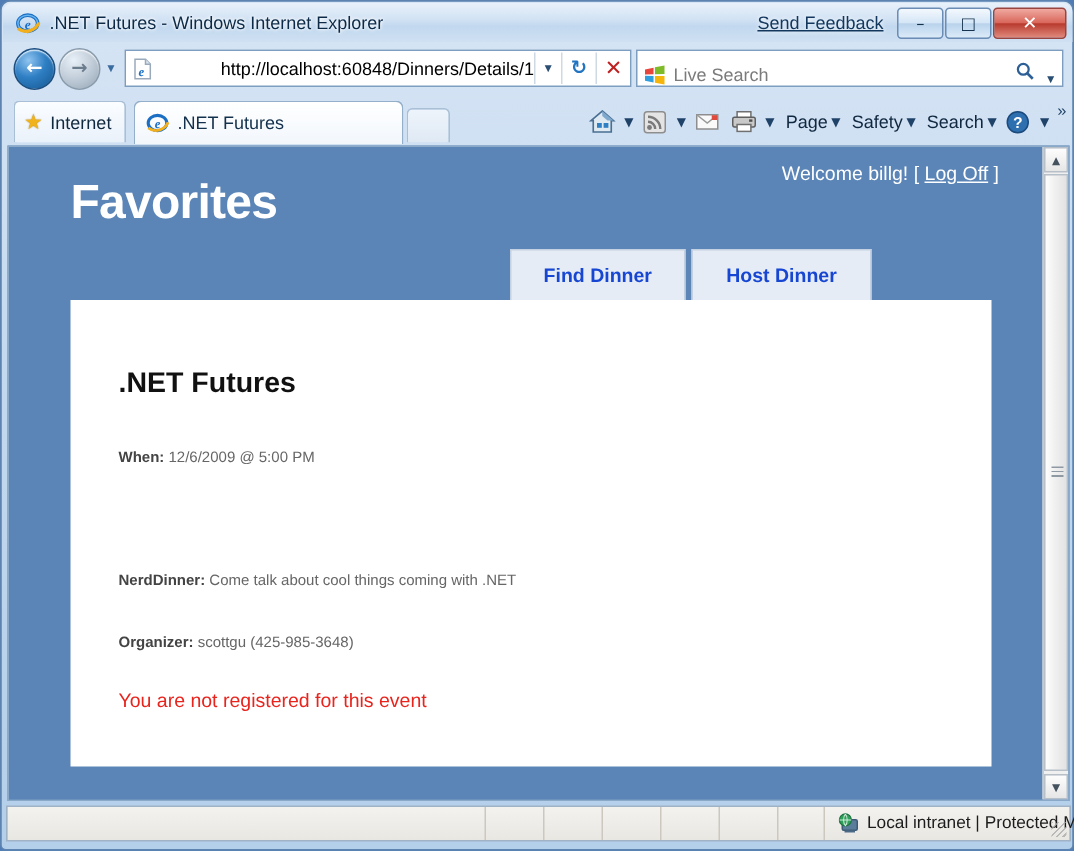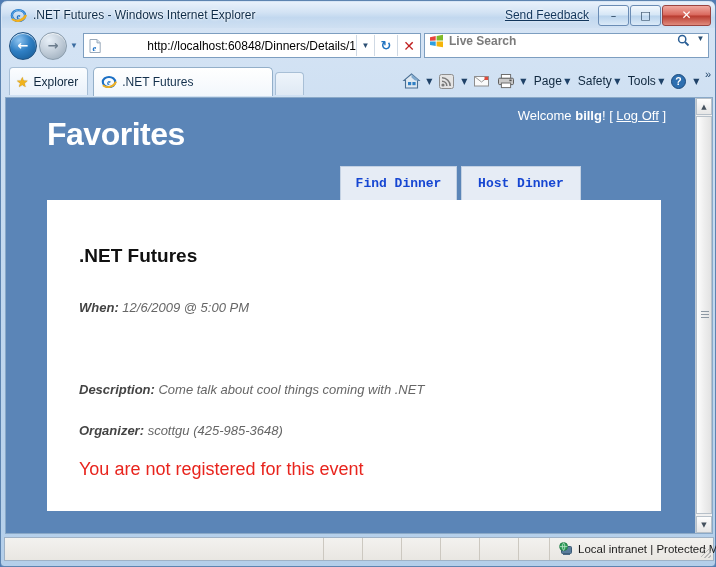--- a/index.html
+++ b/index.html
@@ -155,23 +155,22 @@
     border-left: 1px solid #cfd9e4;
     cursor: pointer;
   }
   .url-refresh { color: #2274c0; font-size: 13px; font-weight: bold; font-family: "DejaVu Sans", sans-serif;}
   .url-stop { color: #c02020; font-size: 14px; font-weight: bold; font-family: "DejaVu Sans", sans-serif;}
   .search-box {
     width: 283px; height: 23px;
     margin-left: 3px; margin-right: 6px;
     background: #fff;
     border: 1px solid #7d9ec0;
-    display: flex; align-items: flex-start;
+    display: flex; align-items: flex-end;
     flex: none;
-    font-weight: bold;
   }
   .win-logo {
     width: 15px; height: 14px; margin: 0 5px 0 4px; flex: none;
     position: relative;
   }
   .search-ph { font-size: 12px; color: #7b7b7b; flex: 1; }
   .search-mag { width: 20px; text-align: center; color: #2b5f96; font-size: 12px; flex: none; }
   .search-drop { width: 15px; text-align: center; color: #2b4f73; font-size: 8px; flex: none; }
 
   
@@ -264,21 +263,21 @@
   .nd-header {
     position: absolute;
     left: 0; top: 0; width: 690px; height: 98px;
   }
   .nd-welcome {
     position: absolute;
     right: 30px; top: 10px;
     font-size: 13px; color: #ffffff;
     white-space: nowrap;
   }
-  .nd-welcome b { font-weight: bold; }
+  .nd-welcome b { font-weight: normal; }
   .nd-logoff {
     text-decoration: underline; color: #ffffff; cursor: pointer;
   }
   .nd-logo {
     position: absolute;
     left: 41px; top: 18px;
     font-size: 32px;
     font-weight: bold;
     color: #ffffff;
     letter-spacing: -0.5px;
@@ -291,54 +290,52 @@
   }
   .nd-menu-item {
     background: #e6ecf5;
     color: #1646d2;
     font-size: 13px;
     font-weight: bold;
     display: flex; align-items: center; justify-content: center;
     margin-right: 4px;
     border: 1px solid #c3d1e3;
     cursor: pointer;
-    font-family: Liberation Mono, monospace;
   }
   .nd-menu-item.w1 { width: 115px; }
   .nd-menu-item.w2 { width: 118px; }
   .nd-menu-item.w3 { width: 79px; }
 
   .nd-main {
     position: absolute;
     left: 41px; top: 102px;
     width: 614px; height: 311px;
     background: #ffffff;
   }
   .nd-title {
     position: absolute;
     left: 32px; top: 45px;
     font-size: 19px; font-weight: bold; color: #111;
   }
   .nd-field {
     position: absolute;
     left: 32px;
-    font-size: 13px;
+    font-size: 10px;
     color: #666666;
     white-space: nowrap;
-    font-style: italic;
   }
   .nd-field b { color: #444444; font-weight: bold; }
   .nd-f1 { top: 100px; }
   .nd-f2 { top: 141px; }
   .nd-f3 { top: 182px; }
   .nd-f4 { top: 223px; }
   .nd-notice {
     position: absolute;
     left: 32px; top: 259px;
-    font-size: 18px; color: #e8241d;
+    font-size: 13px; color: #e8241d;
   }
 
   
   .vscroll {
     position: absolute;
     right: 0; top: 0;
     width: 17px; height: 435px;
     background: #f0f0f0;
     border-left: 1px solid #c2ccd6;
     box-sizing: border-box;
@@ -466,21 +463,21 @@
             <line x1="8" y1="8" x2="11.5" y2="11.5" stroke="#2b5f96" stroke-width="1.8"></line>
           </svg>
       </span>
       <span class="search-drop">▼</span>
     </span>
   </div>
 
   <div class="tab-row">
     <span class="favorites-btn">
       <span class="star">★</span>
-      <span class="fav-label">Explorer</span>
+      <span class="fav-label">Internet</span>
     </span>
     <span class="page-tab">
       <span class="tab-ico">
         <svg width="16" height="16" viewBox="0 0 17 17">
           <ellipse cx="8.5" cy="8.5" rx="6.6" ry="5.4" fill="none" stroke="#1a6fc4" stroke-width="2.2"></ellipse>
           <path d="M2 12 C7 16 14 13 16 8" fill="none" stroke="#f2b01e" stroke-width="2"></path>
           <text x="8.5" y="12" font-size="9" font-family="Liberation Serif, serif" font-style="italic" font-weight="bold" fill="#1a6fc4" text-anchor="middle">e</text>
         </svg>
       </span>
       <span class="tab-title">.NET Futures</span>
@@ -525,21 +522,21 @@
         </svg>
       </span>
       <span class="cmd-caret">▼</span>
 
       <span class="cmd-text">Page</span>
       <span class="cmd-caret">▼</span>
 
       <span class="cmd-text">Safety</span>
       <span class="cmd-caret">▼</span>
 
-      <span class="cmd-text">Tools</span>
+      <span class="cmd-text">Search</span>
       <span class="cmd-caret">▼</span>
 
       <span class="cmd-ico">
         <svg width="17" height="17" viewBox="0 0 17 17">
           <circle cx="8.5" cy="8.5" r="7" fill="#2e6fb0" stroke="#1b4a7c" stroke-width="1"></circle>
           <text x="8.5" y="12.4" font-size="10.5" font-weight="bold" font-family="Liberation Sans, sans-serif" fill="#fff" text-anchor="middle">?</text>
         </svg>
       </span>
       <span class="cmd-caret">▼</span>
       <span class="chev-more">»</span>
@@ -559,21 +556,21 @@
           <div class="nd-menu-item w2">Host Dinner</div>
         </div>
       </div>
 
       <div class="nd-main">
         <div class="nd-title">.NET Futures</div>
 
         <div class="nd-field nd-f1"><b>When:</b><span> 12/6/2009 @ 5:00 PM</span></div>
 
 
-        <div class="nd-field nd-f3"><b>Description:</b><span> Come talk about cool things coming with .NET</span></div>
+        <div class="nd-field nd-f3"><b>NerdDinner:</b><span> Come talk about cool things coming with .NET</span></div>
 
         <div class="nd-field nd-f4"><b>Organizer:</b><span> scottgu (425-985-3648)</span></div>
 
         <div class="nd-notice">You are not registered for this event</div>
       </div>
     </div>
 
     <div class="vscroll">
       <div class="sb-btn sb-up">▲</div>
       <div class="sb-thumb">

